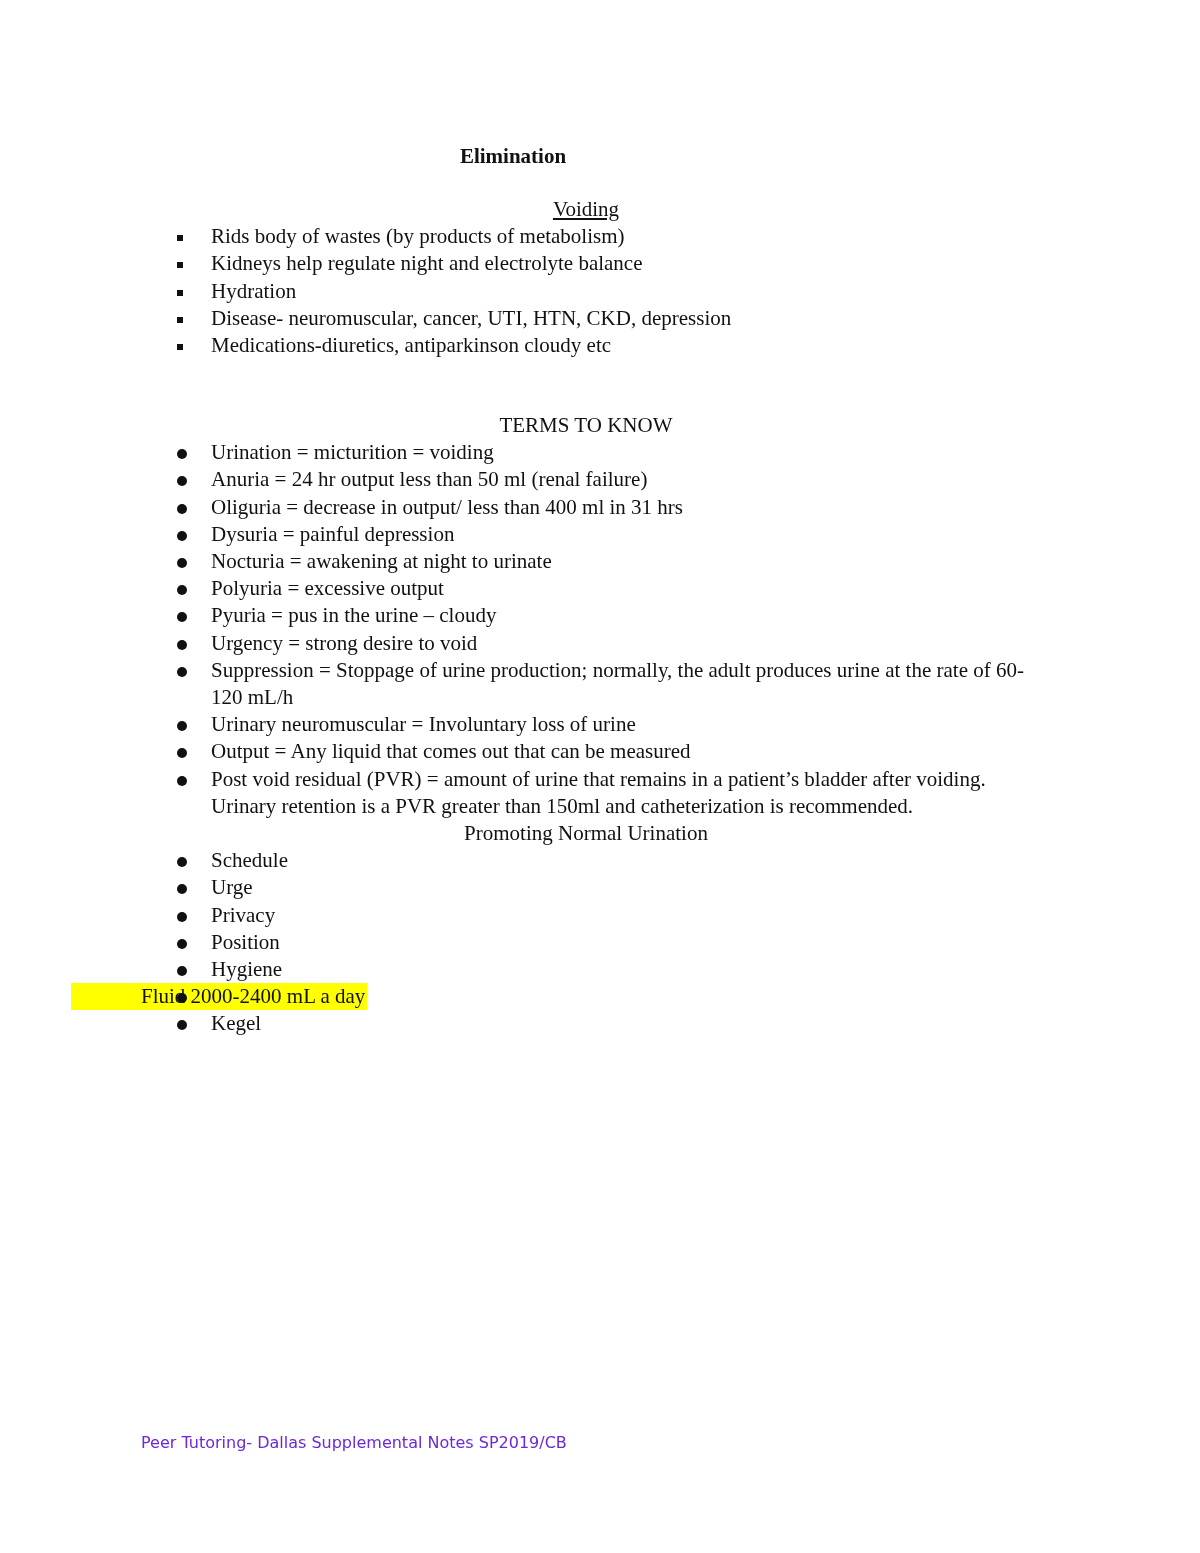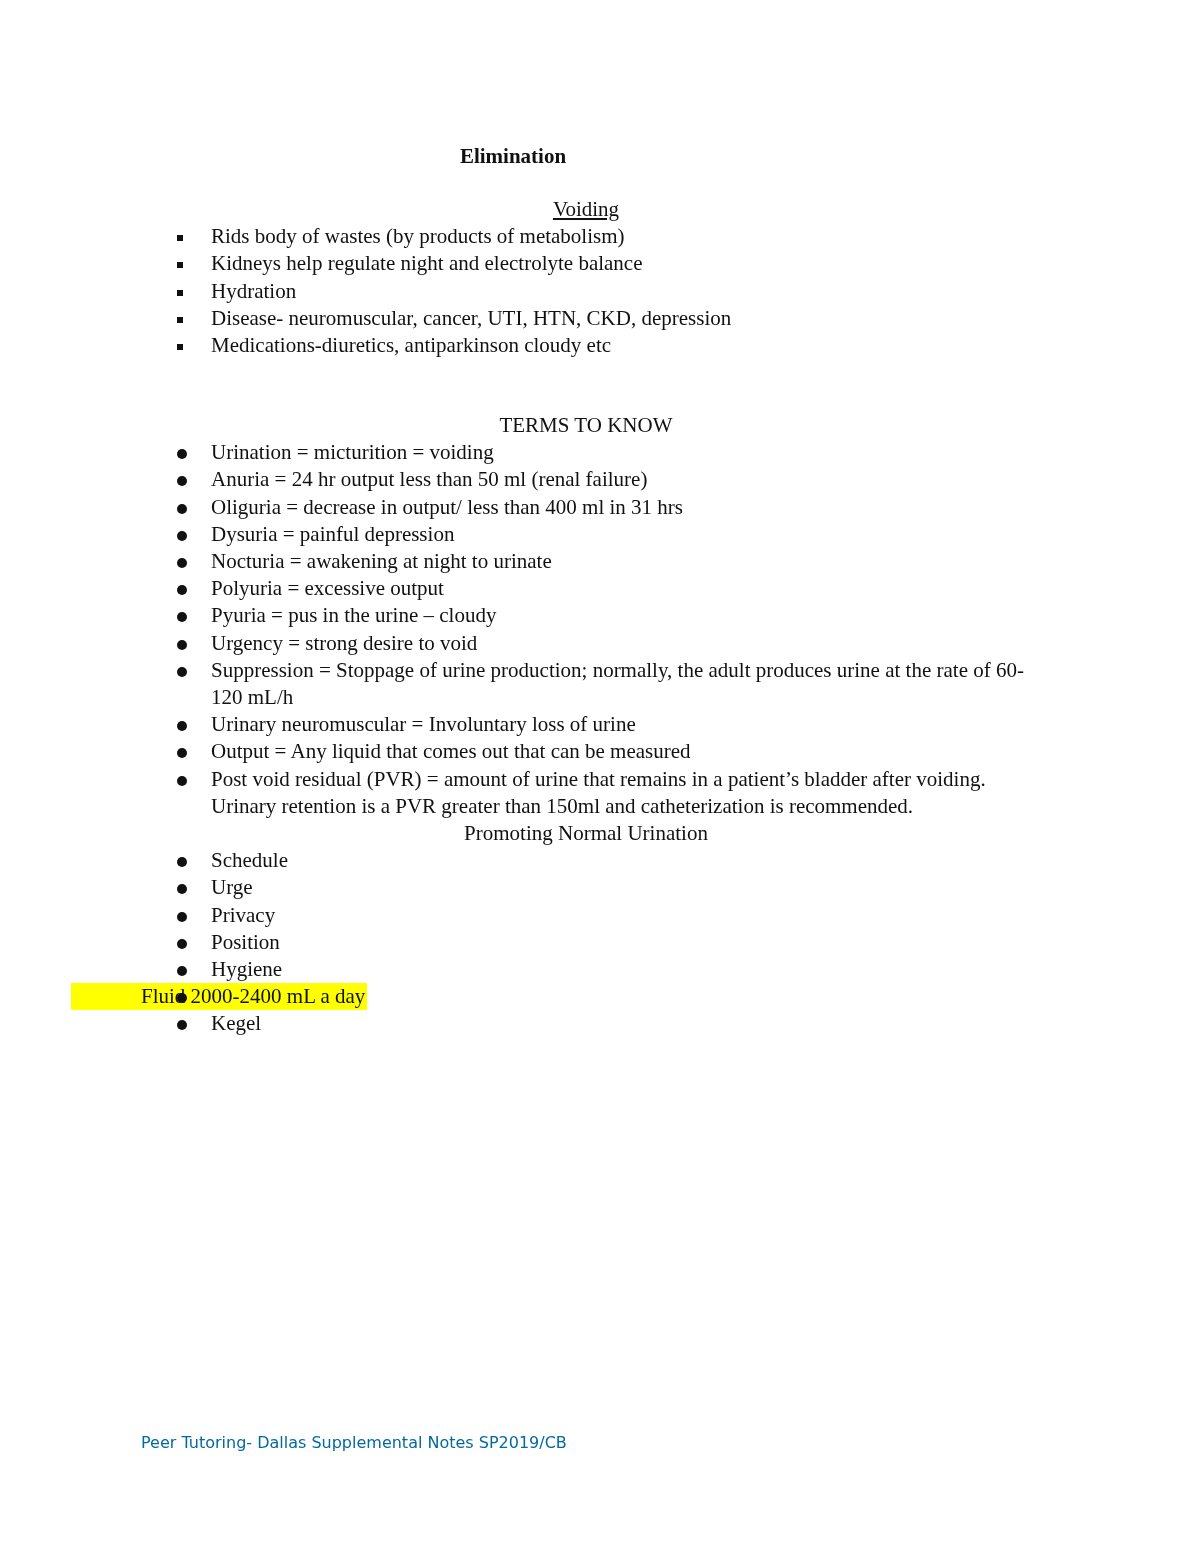--- a/index.html
+++ b/index.html
@@ -12,21 +12,21 @@
     .underline { text-decoration: underline; }
     ul { list-style: none; margin: 0; padding: 0; }
     li { position: relative; padding-left: 70px; width: 820px; }
     .sq::before { content: ""; position: absolute; left: 36px; top: 12px; width: 6px; height: 6px; background: #111; }
     .dot::before { content: ""; position: absolute; left: 36px; top: 10px; width: 10px; height: 10px;
                    border-radius: 50%; background: #111; }
     .hl { background: #ffff00; display: inline-block; padding-left: 70px; margin-left: -70px; padding-right: 2px; }
     li.hlrow { padding-left: 0; }
     li.hlrow::before { z-index: 2; }
     .footer { position: absolute; top: 1433px; left: 141px; font-family: "DejaVu Sans", "Liberation Sans", sans-serif;
-              font-size: 16px; color: #0369a1; }
+              font-size: 16px; color: #6d28d9; }
   </style>
 </head>
 <body>
 
 <div class="title">Elimination</div>
 
 <div class="section" style="top:196px;">
   <p class="heading underline">Voiding</p>
   <ul>
     <li class="sq">Rids body of wastes (by products of metabolism)</li>

